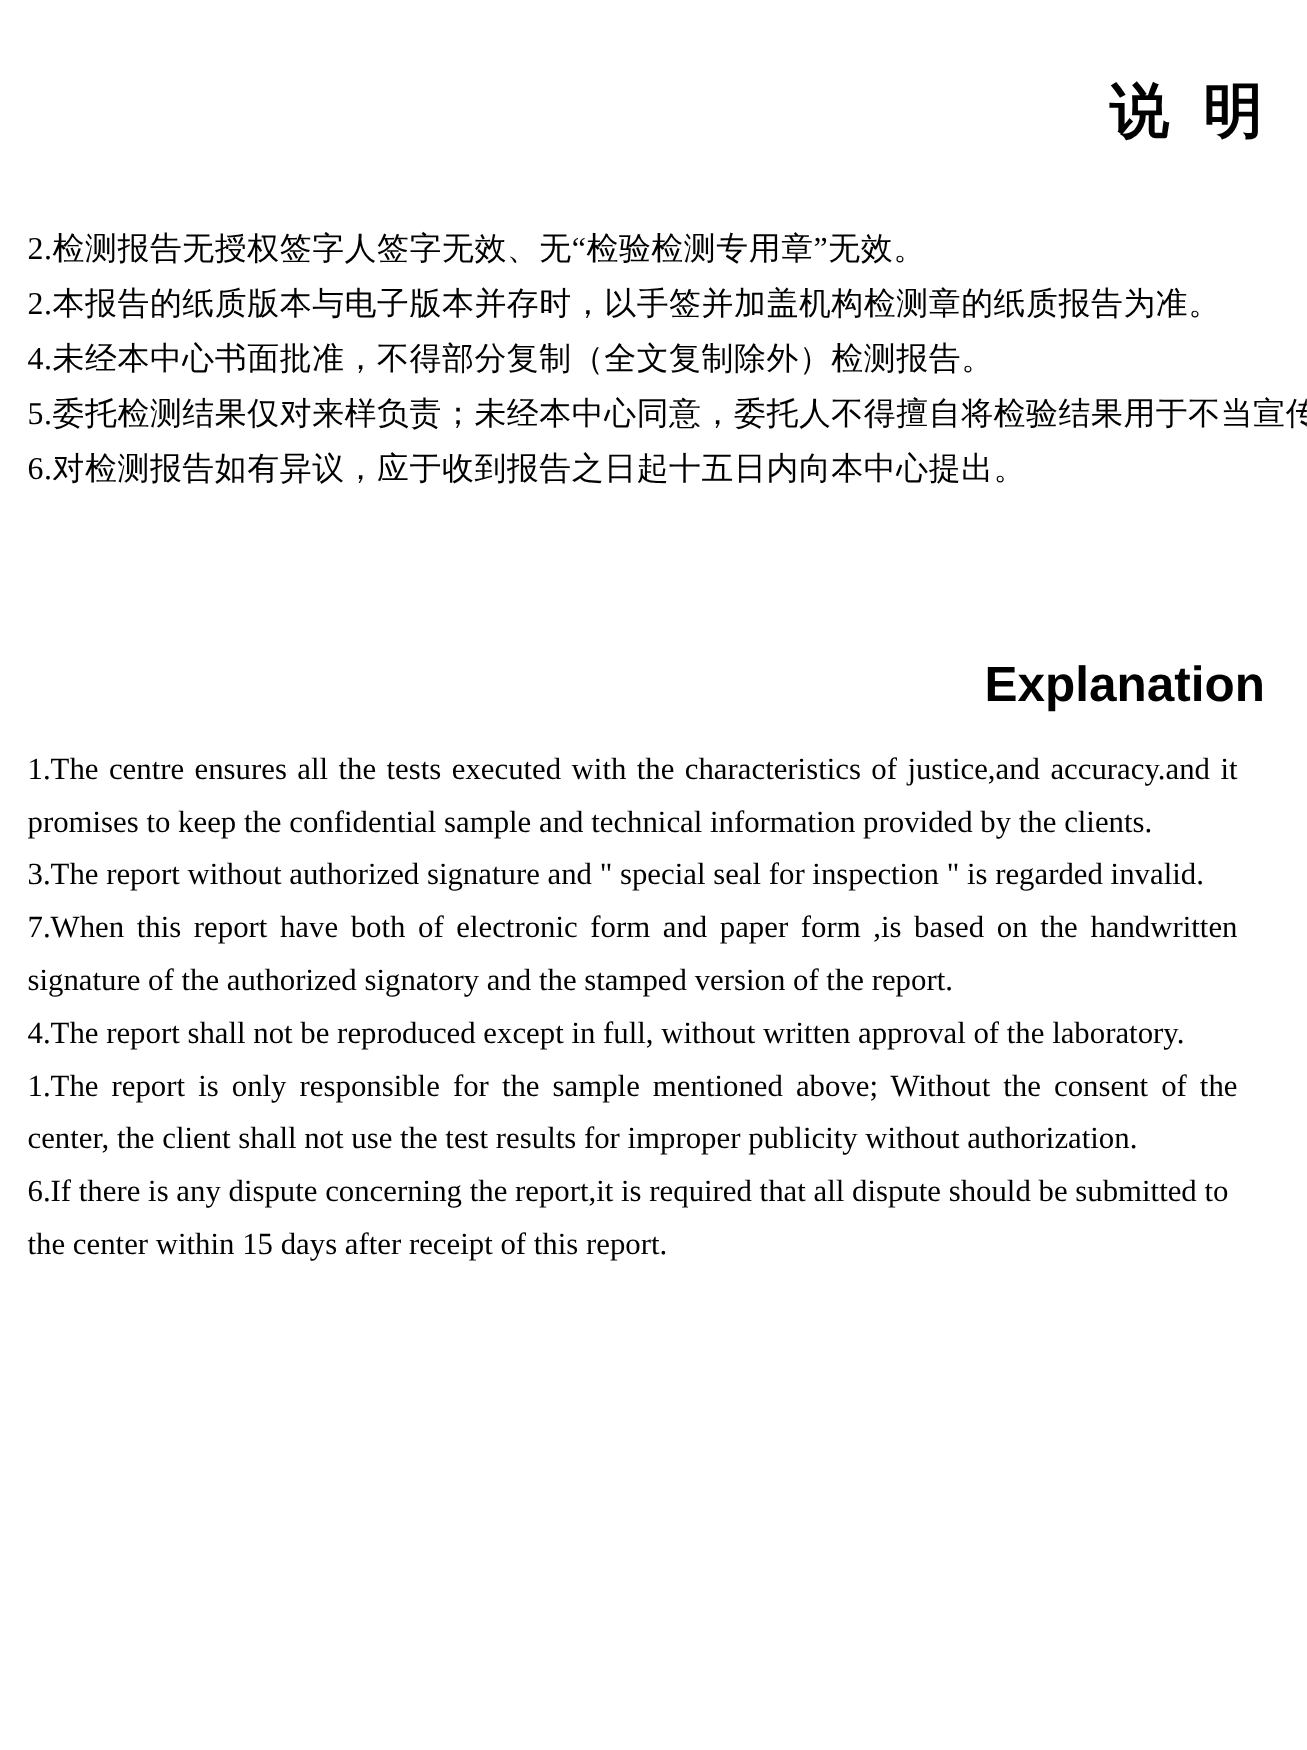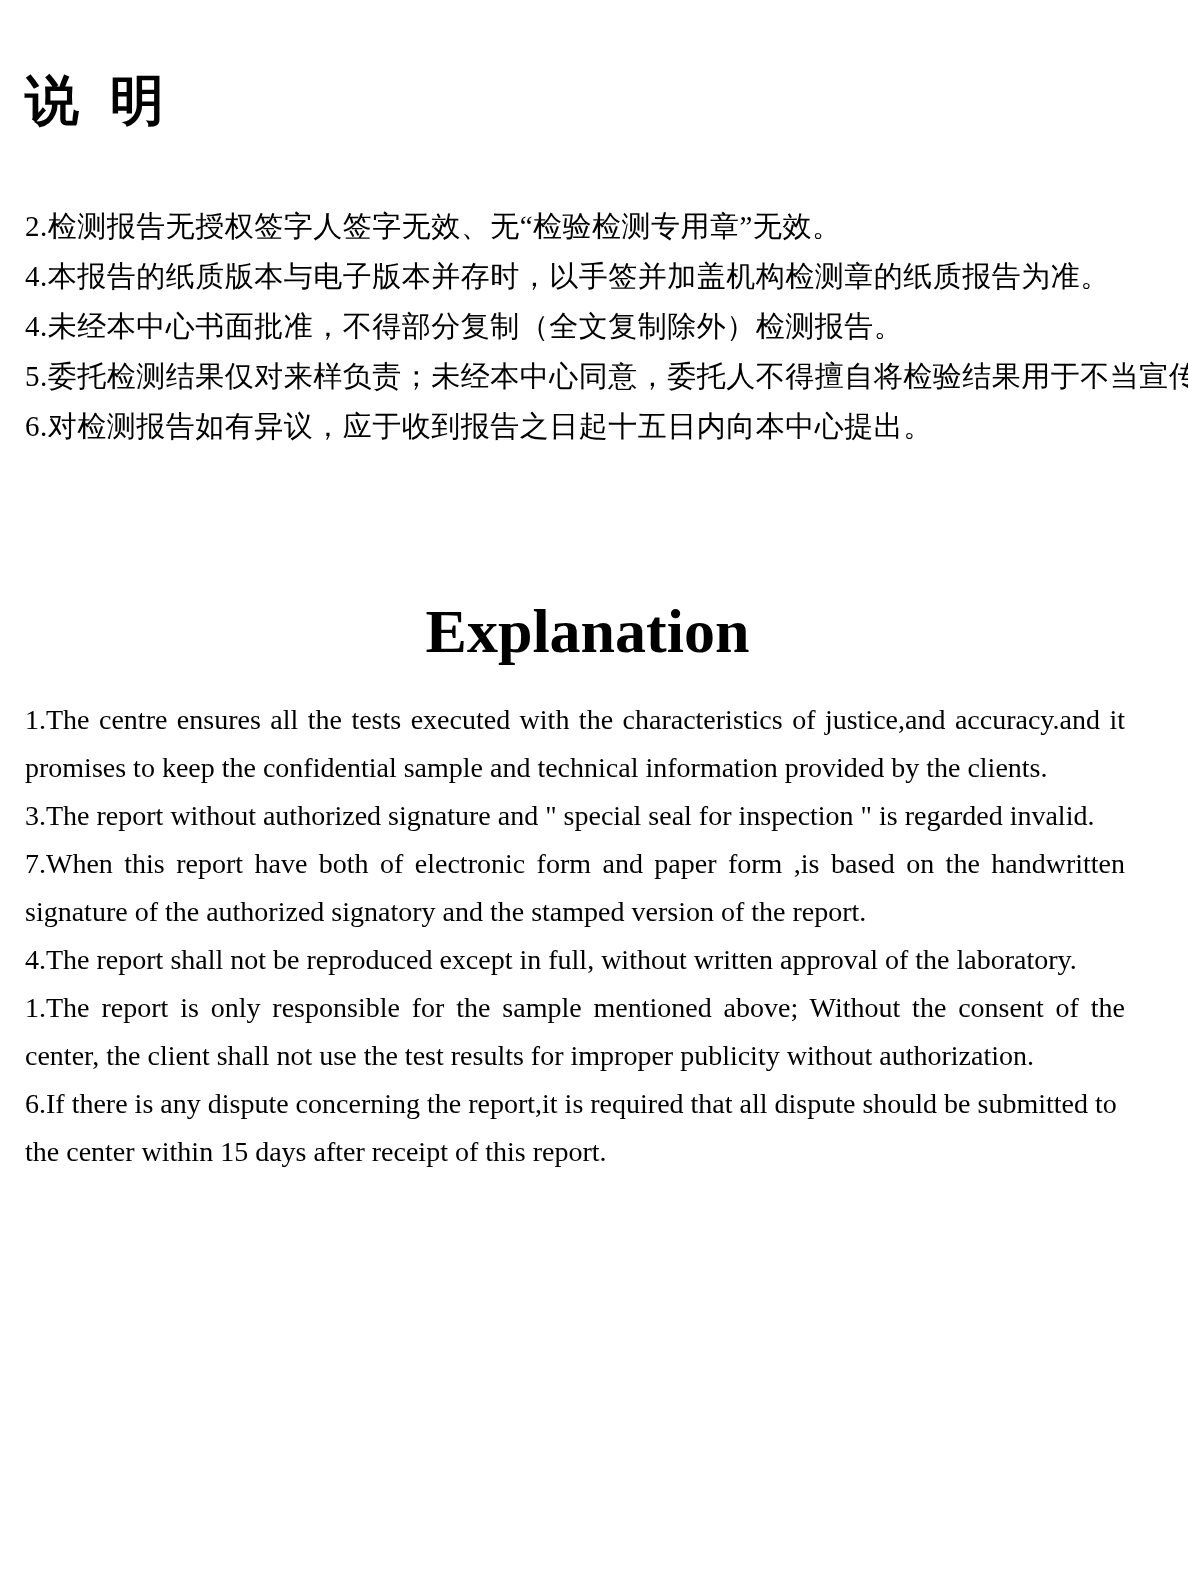--- a/index.html
+++ b/index.html
@@ -15,43 +15,43 @@
     overflow: hidden;
   }
   .page {
     box-sizing: border-box;
     width: 1188px;
     height: 1591px;
     padding: 72px 38px 0 25px;
   }
   .title-cn {
     margin: 0;
-    text-align: left;
+    text-align: right;
     font-size: 54px;
     font-weight: bold;
     line-height: 1.1;
     letter-spacing: 2px;
   }
   .cn-notes {
     margin-top: 70px;
   }
   .cn-notes p {
     margin: 0;
     font-size: 29px;
     line-height: 50px;
     letter-spacing: 0.5px;
     white-space: nowrap;
   }
   .title-en {
     margin: 145px 0 4px 0;
-    text-align: center;
-    font-size: 62px;
+    text-align: right;
+    font-size: 45px;
     font-weight: bold;
     line-height: 1.15;
-    font-family: Liberation Serif, serif;
+    font-family: Liberation Sans, sans-serif;
   }
   .en-notes {
     width: 1100px;
     margin-top: 28px;
   }
   .en-notes p {
     margin: 0;
     font-size: 28px;
     line-height: 48px;
     text-align: justify;
@@ -62,21 +62,21 @@
 </style>
 </head>
 <body>
 
 <div class="page">
 
   <h1 class="title-cn">说 明</h1>
 
   <div class="cn-notes">
     <p>2.检测报告无授权签字人签字无效、无“检验检测专用章”无效。</p>
-    <p>4.本报告的纸质版本与电子版本并存时，以手签并加盖机构检测章的纸质报告为准。</p>
+    <p>2.本报告的纸质版本与电子版本并存时，以手签并加盖机构检测章的纸质报告为准。</p>
     <p>4.未经本中心书面批准，不得部分复制（全文复制除外）检测报告。</p>
     <p>5.委托检测结果仅对来样负责；未经本中心同意，委托人不得擅自将检验结果用于不当宣传。</p>
     <p>6.对检测报告如有异议，应于收到报告之日起十五日内向本中心提出。</p>
   </div>
 
   <h2 class="title-en">Explanation</h2>
 
   <div class="en-notes">
     <p>1.The centre ensures all the tests executed with the characteristics of justice,and accuracy.and it promises to keep the confidential sample and technical information provided by the clients.</p>
     <p>3.The report without authorized signature and " special seal for inspection " is regarded invalid.</p>

